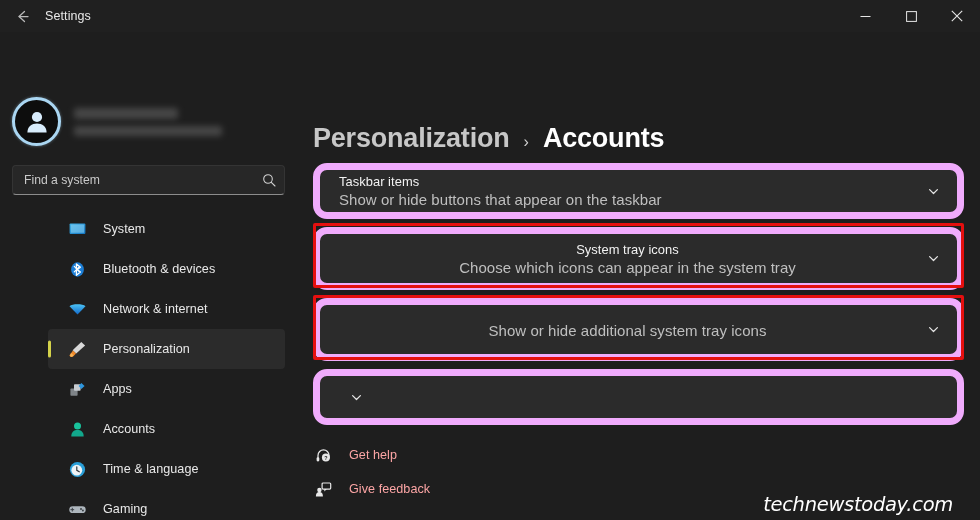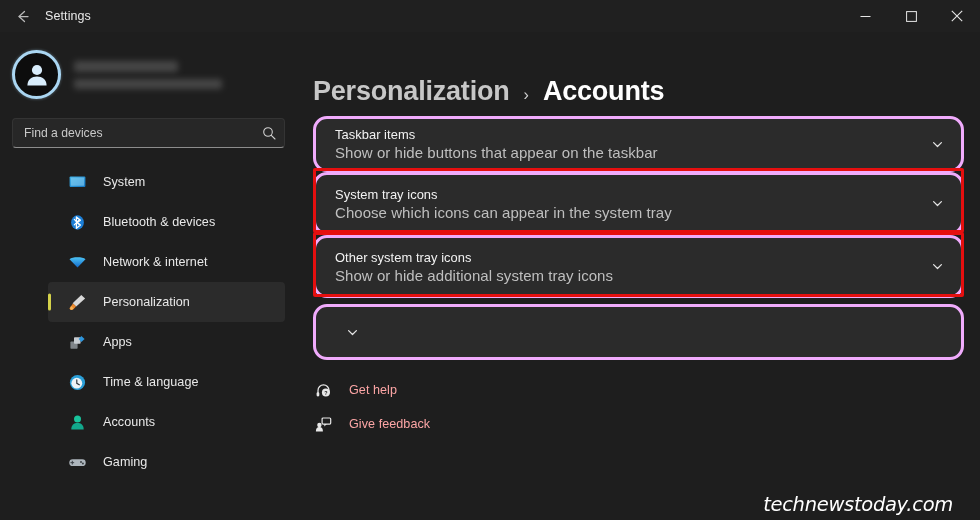--- a/index.html
+++ b/index.html
@@ -12,20 +12,21 @@
     -webkit-font-smoothing: antialiased;
   }
 
   #app {
     position: relative;
     width: 980px;
     height: 520px;
     background: #1e1e1e;
     display: flex;
     flex-direction: column;
+    gap: 47px;
   }
 
   
   .titlebar {
     position: relative;
     height: 32px;
     flex: 0 0 32px;
     display: flex;
     align-items: center;
     background: #202020;
@@ -195,26 +196,27 @@
     color: #ffffff;
     font-weight: 600;
     letter-spacing: -.2px;
   }
 
   .cards { padding-right: 16px; }
 
   .card {
     position: relative;
     background: #2b2b2b;
-    border: 3px solid #f0abfc;
+    border: 7px solid #f0abfc;
     border-radius: 14px;
     height: 56px;
     display: flex;
     align-items: center;
     padding: 0 16px 0 19px;
+    margin-bottom: 8px;
   }
   .card.tall { height: 63px; }
   .card-text { flex: 1; min-width: 0; }
   .card-title {
     font-size: 12.9px;
     color: #f2f2f2;
     line-height: 16px;
     letter-spacing: .05px;
   }
   .card-sub {
@@ -227,21 +229,21 @@
   .chev {
     color: #e4e4e4;
     flex: 0 0 auto;
     display: flex;
     align-items: center;
     padding-left: 10px;
   }
   .chev svg { display: block; }
 
   
-  .hl-wrap { position: relative; }
+  .hl-wrap { position: relative; text-align: center; }
   .hl-wrap::after {
     content: "";
     position: absolute;
     left: 0px; top: -3px;
     right: 0px; bottom: 1px;
     border: 3px solid #e50f0f;
     border-radius: 2px;
     pointer-events: none;
   }
   .hl-wrap.first::after { top: -4px; bottom: 2px; }
@@ -328,21 +330,21 @@
           </svg>
         </div>
         <div class="acct-text">
           <div class="blurbar name"></div>
           <div class="blurbar email"></div>
         </div>
       </div>
 
       <div class="searchwrap">
         <div class="searchbox">
-          <span class="ph">Find a devices</span>
+          <span class="ph">Find a system</span>
         </div>
         <span class="search-icon">
           <svg width="14" height="14" viewBox="0 0 14 14" fill="none">
             <circle cx="6" cy="6" r="4.3" stroke="currentColor" stroke-width="1.1"></circle>
             <path d="M9.3 9.3 L13 13" stroke="currentColor" stroke-width="1.1" stroke-linecap="round"></path>
           </svg>
         </span>
       </div>
 
       <div class="navlist">
@@ -408,36 +410,36 @@
               <rect x="6.0" y="4.2" width="6.6" height="6.6" rx=".8" fill="#c7ccd1"></rect>
               <path d="M13.4 3.0 L16.6 6.0 L13.4 9.0 L10.6 6.0 Z" fill="#2e96dd"></path>
             </svg>
           </span>
           <span class="navlabel">Apps</span>
         </div>
 
         <div class="navitem">
           <span class="navicon">
             <svg width="19" height="19" viewBox="0 0 19 19">
+              <circle cx="9.5" cy="6.0" r="3.5" fill="#19c39c"></circle>
+              <path d="M3.3 16.4 C3.3 11.9 6.0 10.0 9.5 10.0 C13.0 10.0 15.7 11.9 15.7 16.4 Z" fill="#12a88c"></path>
+            </svg>
+          </span>
+          <span class="navlabel">Accounts</span>
+        </div>
+
+        <div class="navitem">
+          <span class="navicon">
+            <svg width="19" height="19" viewBox="0 0 19 19">
               <circle cx="9.5" cy="9.5" r="7.6" fill="#2a9fd8"></circle>
               <circle cx="8.8" cy="10.2" r="5.4" fill="#eef3f6"></circle>
               <path d="M8.8 6.7 V10.3 L11.3 11.8" stroke="#2c3238" stroke-width="1.15" fill="none" stroke-linecap="round"></path>
             </svg>
           </span>
           <span class="navlabel">Time &amp; language</span>
-        </div>
-
-        <div class="navitem">
-          <span class="navicon">
-            <svg width="19" height="19" viewBox="0 0 19 19">
-              <circle cx="9.5" cy="6.0" r="3.5" fill="#19c39c"></circle>
-              <path d="M3.3 16.4 C3.3 11.9 6.0 10.0 9.5 10.0 C13.0 10.0 15.7 11.9 15.7 16.4 Z" fill="#12a88c"></path>
-            </svg>
-          </span>
-          <span class="navlabel">Accounts</span>
         </div>
 
         <div class="navitem">
           <span class="navicon">
             <svg width="19" height="19" viewBox="0 0 19 19">
               <rect x="1.3" y="6.2" width="16.4" height="6.9" rx="3.45" fill="#aeb6bd"></rect>
               <path d="M4.3 8.2 V11.1 M2.85 9.65 H5.75" stroke="#3c4247" stroke-width="1" stroke-linecap="round"></path>
               <circle cx="13.0" cy="9.0" r="1.0" fill="#3c4247"></circle>
               <circle cx="14.9" cy="10.6" r="1.0" fill="#3c4247"></circle>
             </svg>
@@ -480,21 +482,20 @@
               <svg width="15" height="15" viewBox="0 0 15 15" fill="none">
                 <path d="M3.6 5.6 L7.5 9.5 L11.4 5.6" stroke="currentColor" stroke-width="1.25" stroke-linecap="round" stroke-linejoin="round"></path>
               </svg>
             </span>
           </div>
         </div>
 
         <div class="hl-wrap">
           <div class="card tall">
             <div class="card-text">
-              <div class="card-title">Other system tray icons</div>
               <div class="card-sub">Show or hide additional system tray icons</div>
             </div>
             <span class="chev">
               <svg width="15" height="15" viewBox="0 0 15 15" fill="none">
                 <path d="M3.6 5.6 L7.5 9.5 L11.4 5.6" stroke="currentColor" stroke-width="1.25" stroke-linecap="round" stroke-linejoin="round"></path>
               </svg>
             </span>
           </div>
         </div>
 

